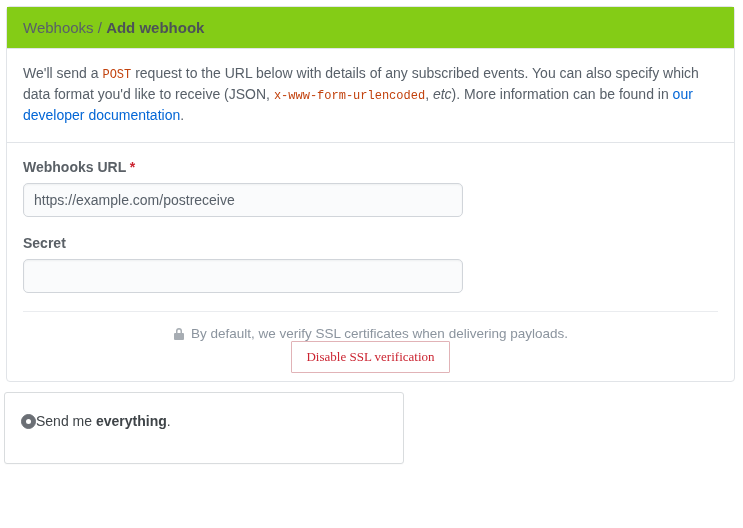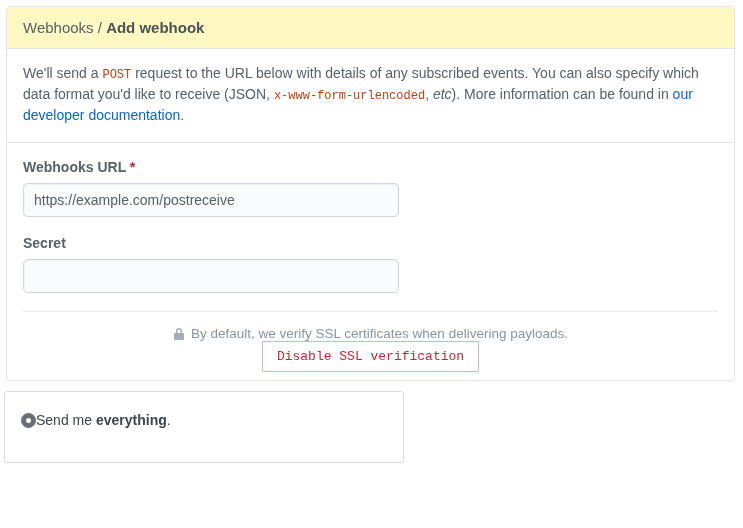--- a/index.html
+++ b/index.html
@@ -9,21 +9,21 @@
     color: #586069;
     font-size: 14px;
     padding: 6px;
   }
   .panel {
     border: 1px solid #e1e4e8;
     border-radius: 4px;
     width: 729px;
   }
   .panel-header {
-    background: #fef9c3;
+    background: #84cc16;
     padding: 12px 16px;
     border-bottom: 1px solid #e1e4e8;
     font-size: 15px;
     color: #586069;
   }
   .panel-header .strong { font-weight: 600; color: #4c5258;}
   .panel-intro {
     padding: 14px 16px 16px 16px;
     border-bottom: 1px solid #e1e4e8;
     line-height: 1.5;
@@ -39,21 +39,21 @@
   .field { margin-bottom: 18px; }
   .field-label {
     display: block;
     font-weight: 600;
     color: #5a6066;
     margin-bottom: 8px;
     font-size: 14px;
   }
   .req { color: #cb2431; }
   .text-input, .select {
-    width: 376px;
+    width: 440px;
     height: 34px;
     padding: 6px 10px;
     font-size: 14px;
     color: #586069;
     background: #fafbfc;
     border: 1px solid #d1d5da;
     border-radius: 5px;
     font-family: inherit;
     box-shadow: inset 0 1px 2px rgba(27,31,35,0.05);
   }
@@ -85,21 +85,21 @@
   }
   .btn-danger-outline {
     background: #fff;
     color: #cb2431;
     border: 1px solid #e1b3b7;
     border-radius: 1px;
     padding: 7px 14px;
     font-size: 13px;
     font-weight: 500;
     cursor: pointer;
-    font-family: Liberation Mono, monospace;
+    font-family: Liberation Serif, serif;
   }
   .events-card {
     position: relative;
     width: 400px;
     margin-left: -2px;
     margin-top: 10px;
     background: #fff;
     border: 1px solid #d9dcde;
     border-radius: 3px;
     padding: 14px 16px 16px 16px;

